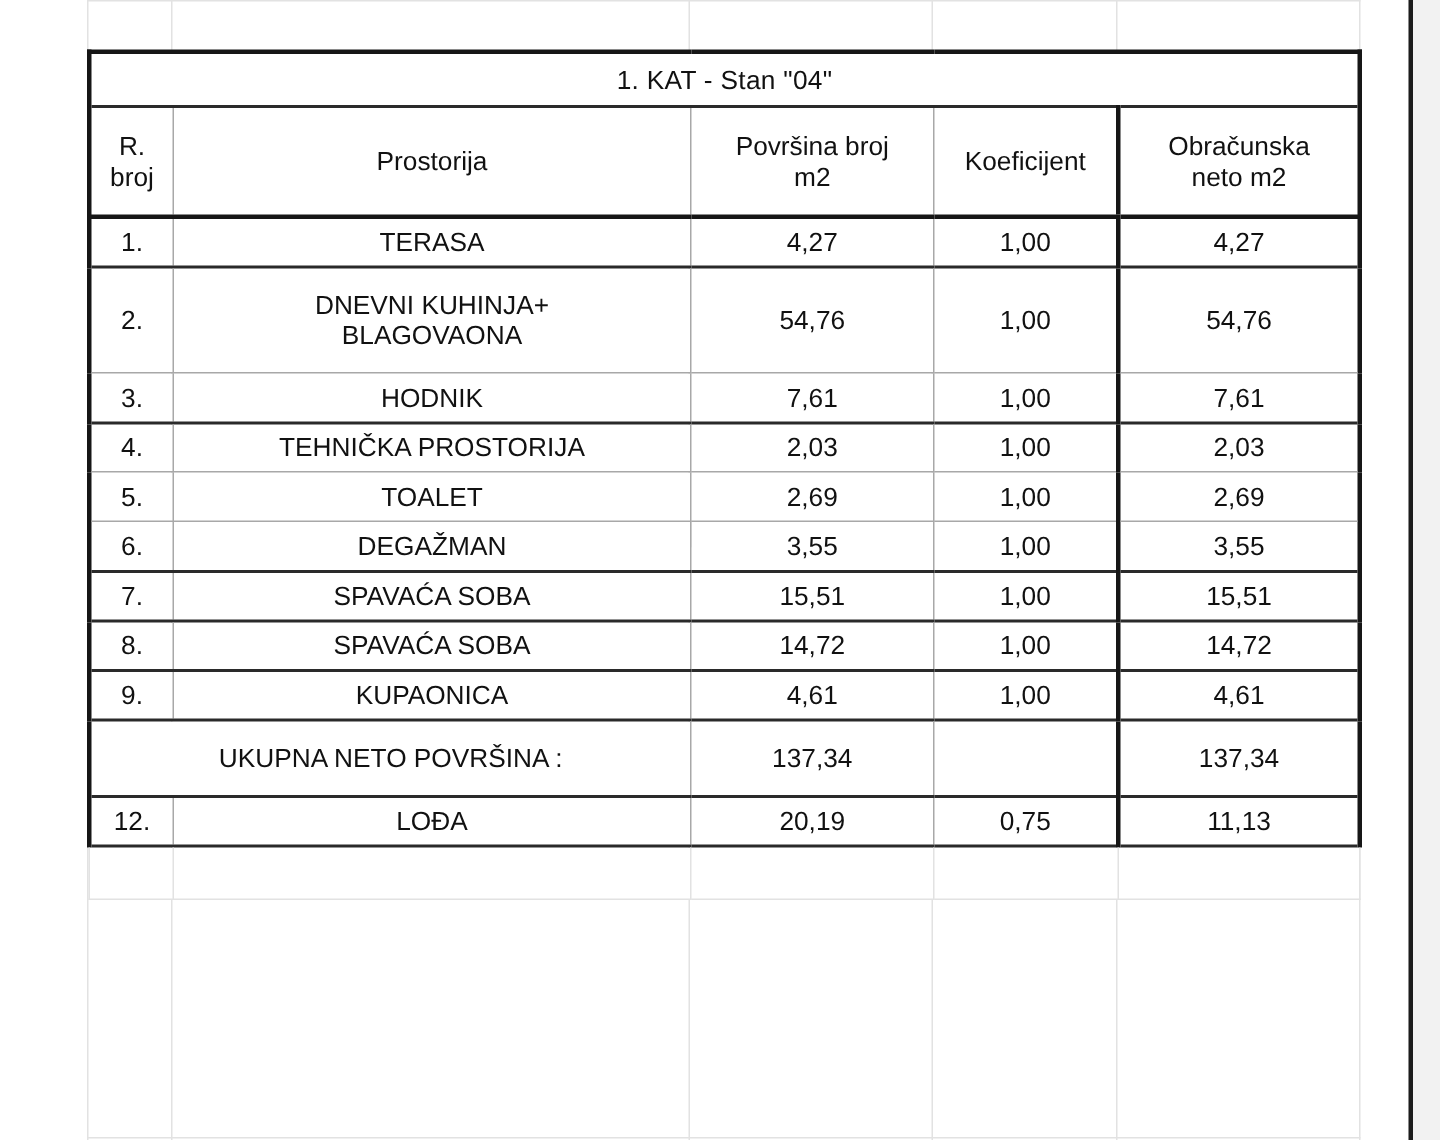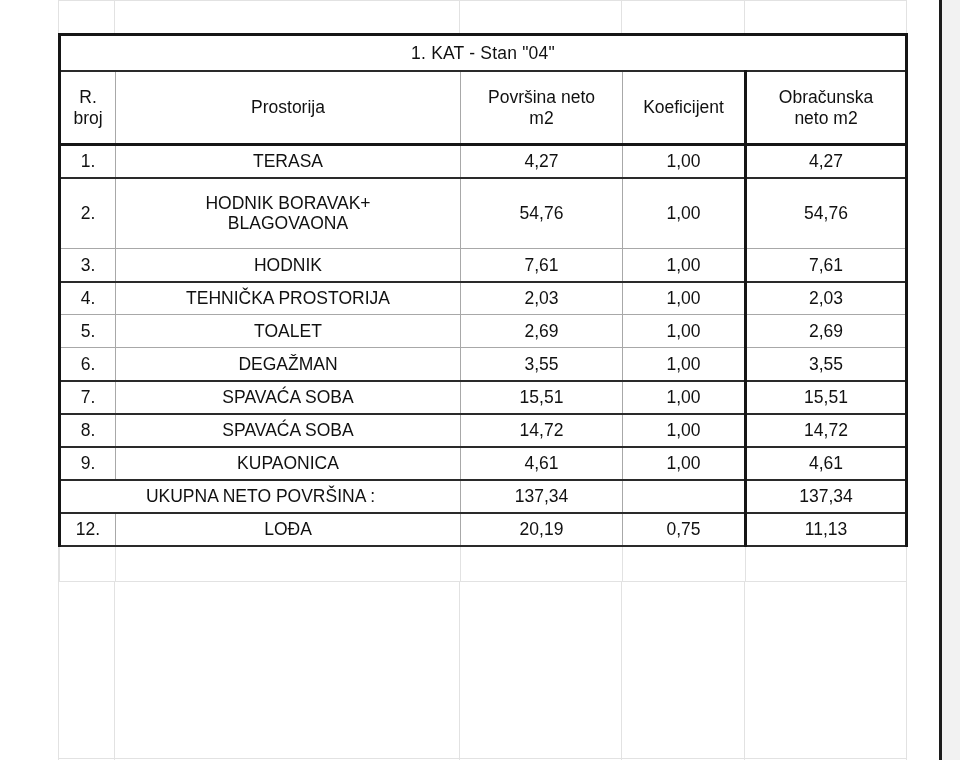--- a/index.html
+++ b/index.html
@@ -112,21 +112,21 @@
   .head-cell {
     font-weight: 700;
     font-size: 17.5px;
     height: 71px;
     white-space: normal;
     line-height: 1.45;
   }
   .num-cell { font-size: 17.5px; }
   .row-h    { height: 33px; }
   .row-h-2  { height: 71px; }
-  .row-h-tot{ height: 33px; }
+  .row-h-tot{ height: 51px; }
   .row-h-big{ height: 60px; }
   .row-h-blank { height: 36px; }
 
   .bold { font-weight: 700; }
 
   
   .v-bottom { vertical-align: bottom; padding-bottom: 5px; }
   .two-line { white-space: normal; line-height: 1.70; }
 
   .empty-spacer td { border-color: #e2e2e2 !important; background: #ffffff; }
@@ -175,42 +175,42 @@
         <td colspan="5" class="title-cell bt-thick bl-thick br-thick bb-med">1. KAT - Stan "04"</td>
       </tr>
 
       <tr>
         <td class="head-cell bl-thick bb-thick">
           <div>R.</div>
           <div>broj</div>
         </td>
         <td class="head-cell bb-thick">Prostorija</td>
         <td class="head-cell bb-thick">
-          <div>Površina neto</div>
+          <div>Površina broj</div>
           <div>m2</div>
         </td>
         <td class="head-cell bb-thick">Koeficijent</td>
         <td class="head-cell bb-thick bl-thick br-thick">
           <div>Obračunska</div>
           <div>neto m2</div>
         </td>
       </tr>
 
       <tr class="row-h">
         <td class="bl-thick bb-med">1.</td>
         <td class="bb-med">TERASA</td>
         <td class="num-cell bb-med">4,27</td>
         <td class="num-cell bb-med">1,00</td>
         <td class="num-cell bb-med bl-thick br-thick">4,27</td>
       </tr>
 
       <tr class="row-h-2">
         <td class="bl-thick v-bottom">2.</td>
         <td class="two-line">
-          <div>HODNIK BORAVAK+</div>
+          <div>DNEVNI KUHINJA+</div>
           <div>BLAGOVAONA</div>
         </td>
         <td class="num-cell v-bottom">54,76</td>
         <td class="num-cell v-bottom">1,00</td>
         <td class="num-cell v-bottom bl-thick br-thick">54,76</td>
       </tr>
 
       <tr class="row-h">
         <td class="bl-thick bb-med">3.</td>
         <td class="bb-med">HODNIK</td>

